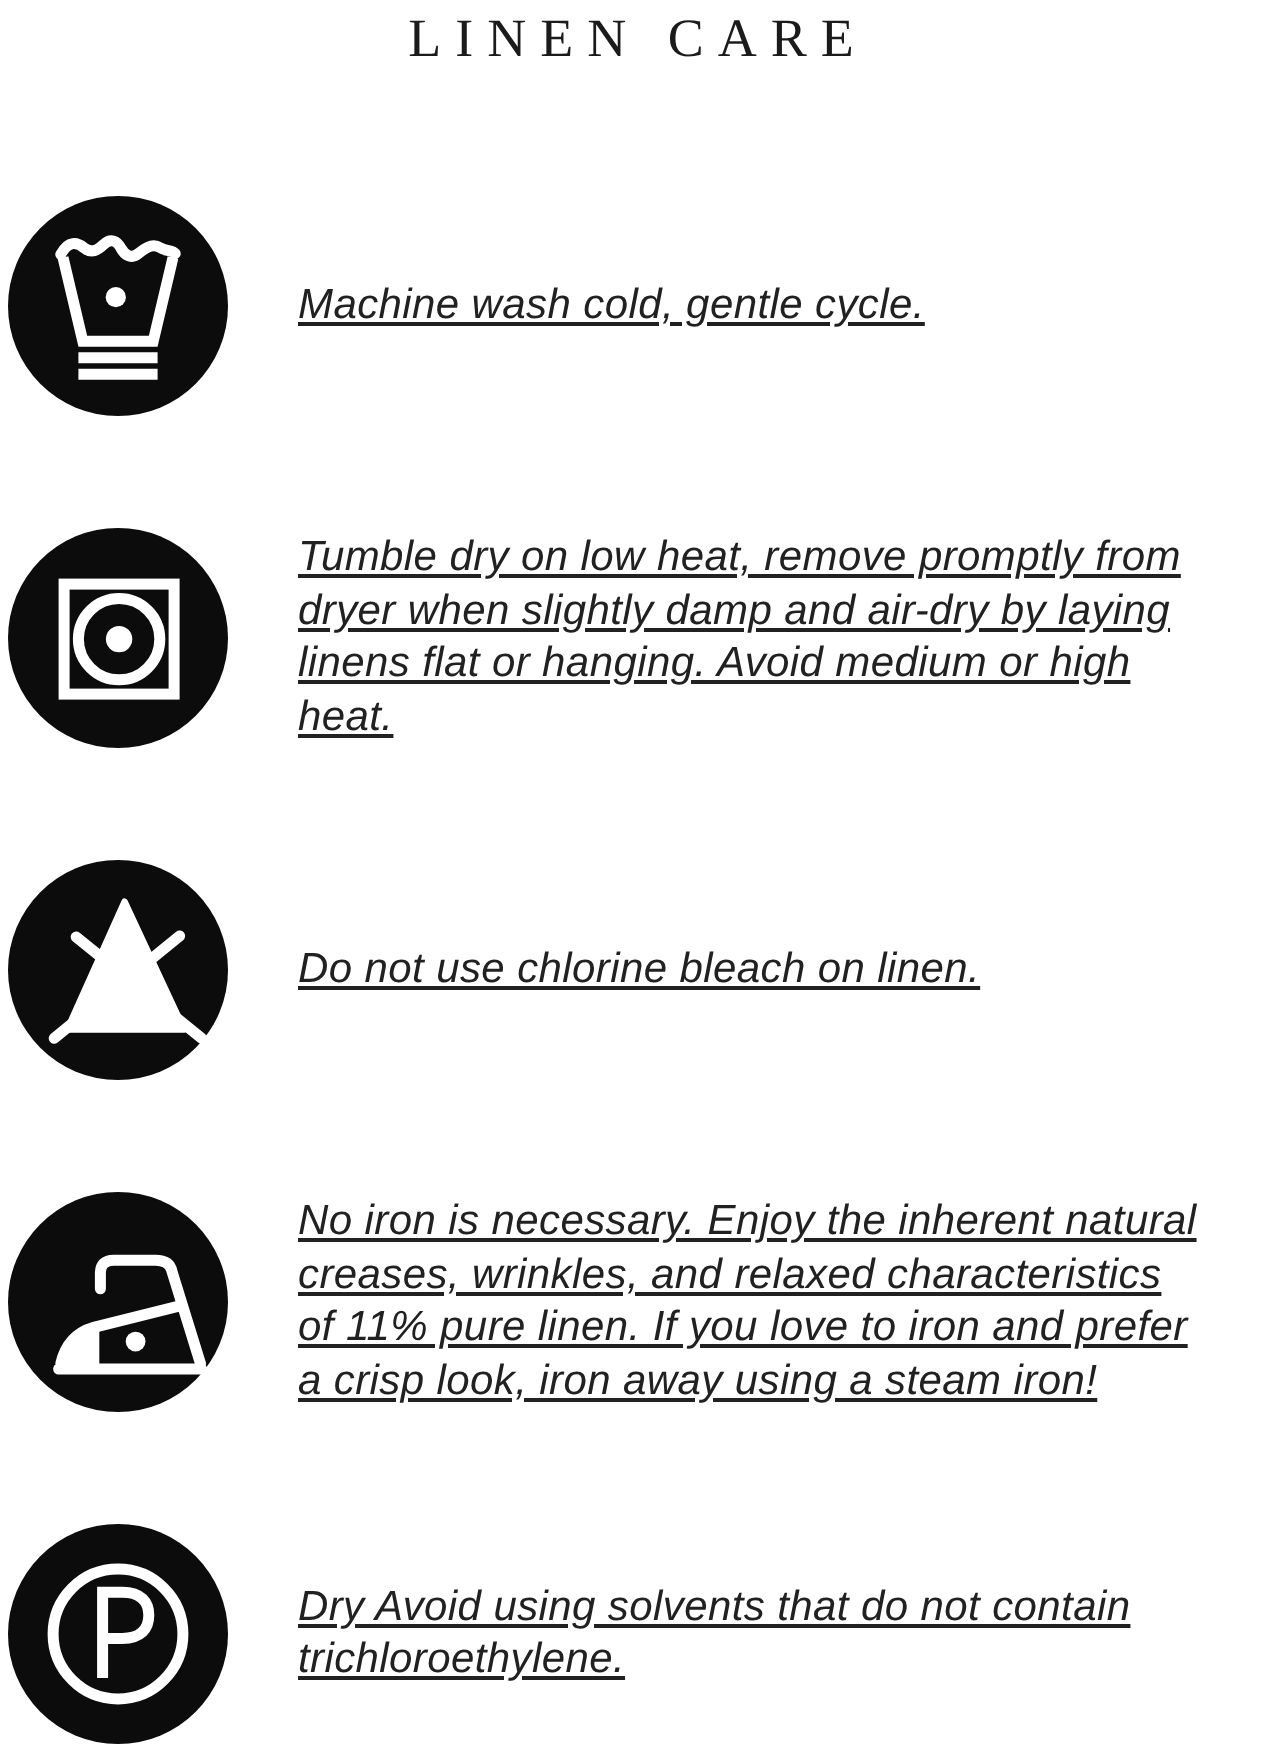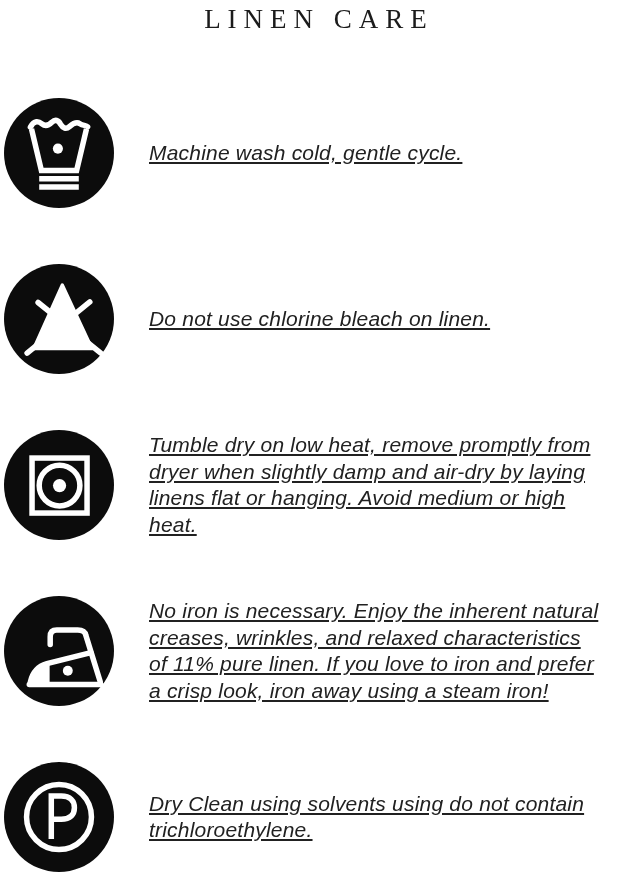--- a/index.html
+++ b/index.html
@@ -78,41 +78,41 @@
           <circle class="fw" cx="49" cy="46" r="4.6"></circle>
         </svg>
       </div>
       <p class="desc">Machine wash cold, gentle cycle.</p>
     </div>
 
     <div class="row">
       <div class="icon-circle">
         <svg viewBox="0 0 100 100" aria-hidden="true">
           <circle class="bg" cx="50" cy="50" r="50"></circle>
-          <line class="st" stroke-width="5.5" stroke-linecap="round" x1="31" y1="35" x2="88" y2="81"></line>
-          <line class="st" stroke-width="5.5" stroke-linecap="round" x1="78" y1="34.5" x2="21" y2="81"></line>
-          <path class="fw" d="M53,19 L80,77 L27,77 Z" stroke="var(--icon-glyph)" stroke-width="3" stroke-linejoin="round"></path>
-        </svg>
-      </div>
-      <p class="desc">Do not use chlorine bleach on linen.</p>
-    </div>
-
-    <div class="row">
-      <div class="icon-circle">
-        <svg viewBox="0 0 100 100" aria-hidden="true">
-          <circle class="bg" cx="50" cy="50" r="50"></circle>
           <rect class="st" stroke-width="5" x="25.5" y="25.5" width="50" height="50"></rect>
           <circle class="st" stroke-width="5" cx="50.5" cy="50.5" r="18.5"></circle>
           <circle class="fw" cx="50.5" cy="50.5" r="6"></circle>
         </svg>
       </div>
       <p class="desc">Tumble dry on low heat, remove promptly from
 dryer when slightly damp and air-dry by laying
 linens flat or hanging. Avoid medium or high
 heat.</p>
+    </div>
+
+    <div class="row">
+      <div class="icon-circle">
+        <svg viewBox="0 0 100 100" aria-hidden="true">
+          <circle class="bg" cx="50" cy="50" r="50"></circle>
+          <line class="st" stroke-width="5.5" stroke-linecap="round" x1="31" y1="35" x2="88" y2="81"></line>
+          <line class="st" stroke-width="5.5" stroke-linecap="round" x1="78" y1="34.5" x2="21" y2="81"></line>
+          <path class="fw" d="M53,19 L80,77 L27,77 Z" stroke="var(--icon-glyph)" stroke-width="3" stroke-linejoin="round"></path>
+        </svg>
+      </div>
+      <p class="desc">Do not use chlorine bleach on linen.</p>
     </div>
 
     <div class="row">
       <div class="icon-circle">
         <svg viewBox="0 0 100 100" aria-hidden="true">
           <circle class="bg" cx="50" cy="50" r="50"></circle>
           <path class="st" stroke-width="5" stroke-linecap="round" stroke-linejoin="round" d="M42,44 L42,37 Q42,31 48,31 L67,31 Q73.5,31 74.5,36 L87.5,78"></path>
           <path class="st" stroke-width="5" stroke-linecap="round" d="M24,78 Q27,65 39,61.5 L79,51.5"></path>
           <line class="st" stroke-width="5" stroke-linecap="round" x1="23" y1="80.5" x2="88" y2="80.5"></line>
           <path class="fw" d="M23.5,78.5 Q27,66.5 39,62.5 L41.5,62 L41.5,78.5 Z"></path>
@@ -126,18 +126,18 @@
     </div>
 
     <div class="row">
       <div class="icon-circle">
         <svg viewBox="0 0 100 100" aria-hidden="true">
           <circle class="bg" cx="50" cy="50" r="50"></circle>
           <circle class="st" stroke-width="5" cx="50" cy="50" r="29.5"></circle>
           <path class="st" stroke-width="5.3" d="M43,70 L43,31 L52,31 C60.5,31 64,35.5 64,41.5 C64,47.5 60.5,52 52,52 L43,52"></path>
         </svg>
       </div>
-      <p class="desc">Dry Clean using solvents using do not contain
+      <p class="desc">Dry Avoid using solvents that do not contain
 trichloroethylene.</p>
     </div>
 
   </div>
 </div>
 
 </body></html>

